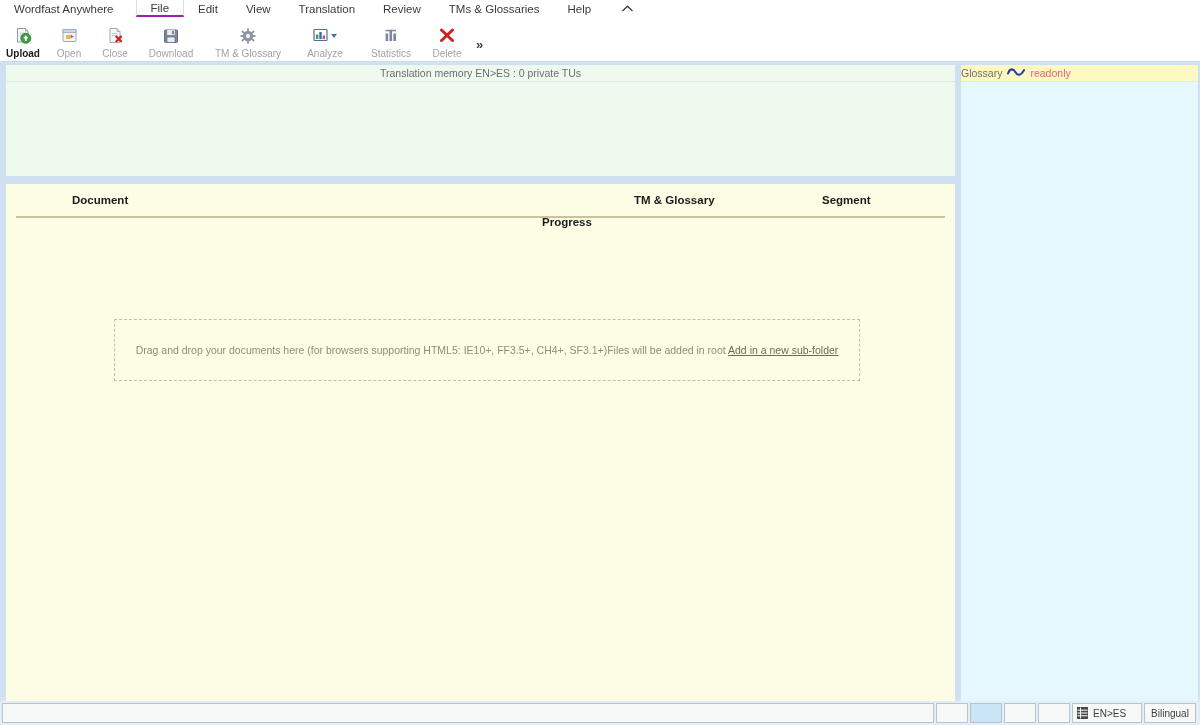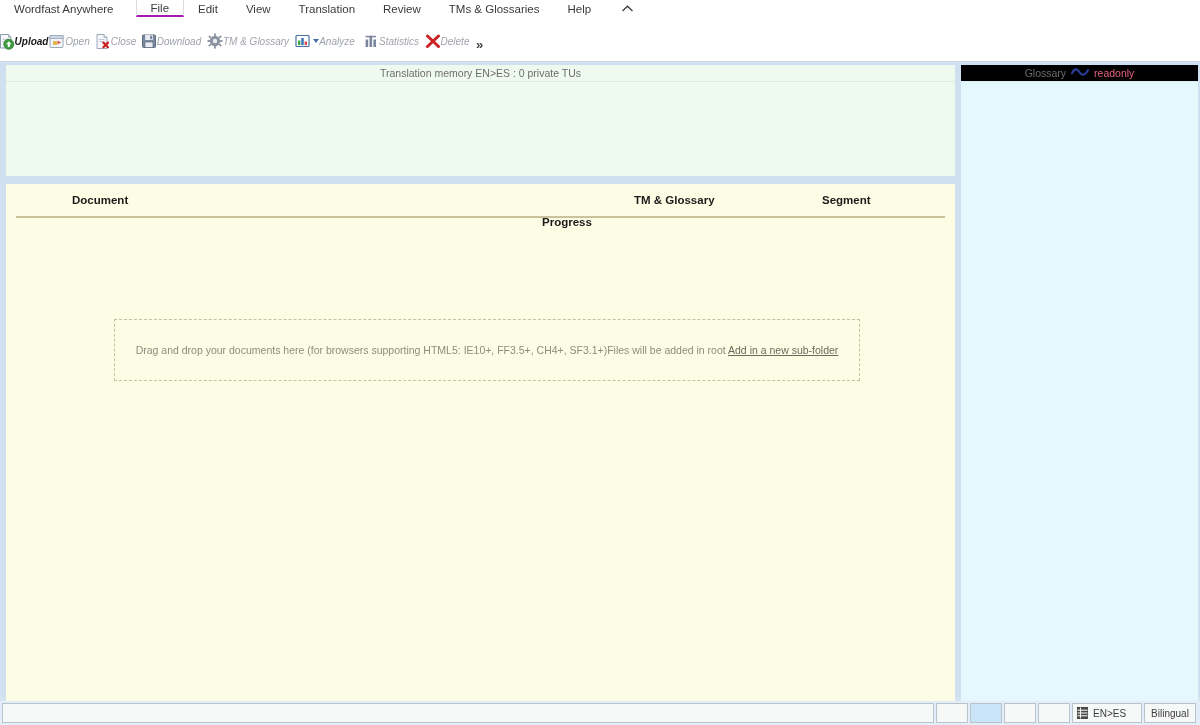--- a/index.html
+++ b/index.html
@@ -76,26 +76,25 @@
     display: flex;
     align-items: flex-start;
     padding-top: 3px;
     box-sizing: border-box;
   }
   .tb-btn {
     width: 46px;
     min-width: 46px;
     height: 40px;
     display: flex;
-    flex-direction: row;
-    align-items: center;
-    justify-content: center;
+    flex-direction: column;
+    align-items: center;
+    justify-content: flex-end;
     cursor: default;
     position: relative;
-    font-style: italic;
   }
   .tb-btn.wide { width: 66px; min-width: 66px; }
   .tb-icon {
     height: 19px;
     display: flex;
     align-items: center;
     justify-content: center;
     margin-top: 2px;
     position: relative;
   }
@@ -239,24 +238,24 @@
     background: #e4f8fe;
     box-sizing: border-box;
   }
   .gl-header {
     height: 16px;
     line-height: 16px;
     text-align: center;
     font-size: 10.5px;
     color: #6d6d6d;
     border-bottom: 1px solid #d7eef5;
-    background: #000000;
-    display: flex;
-    align-items: center;
-    justify-content: center;
+    background: #fef9c3;
+    display: flex;
+    align-items: center;
+    justify-content: flex-start;
     gap: 5px;
   }
   .gl-readonly {
     color: #e8607f;
     font-size: 10.5px;
   }
   .gl-body { height: 676px; }
 
   
   .statusbar {

